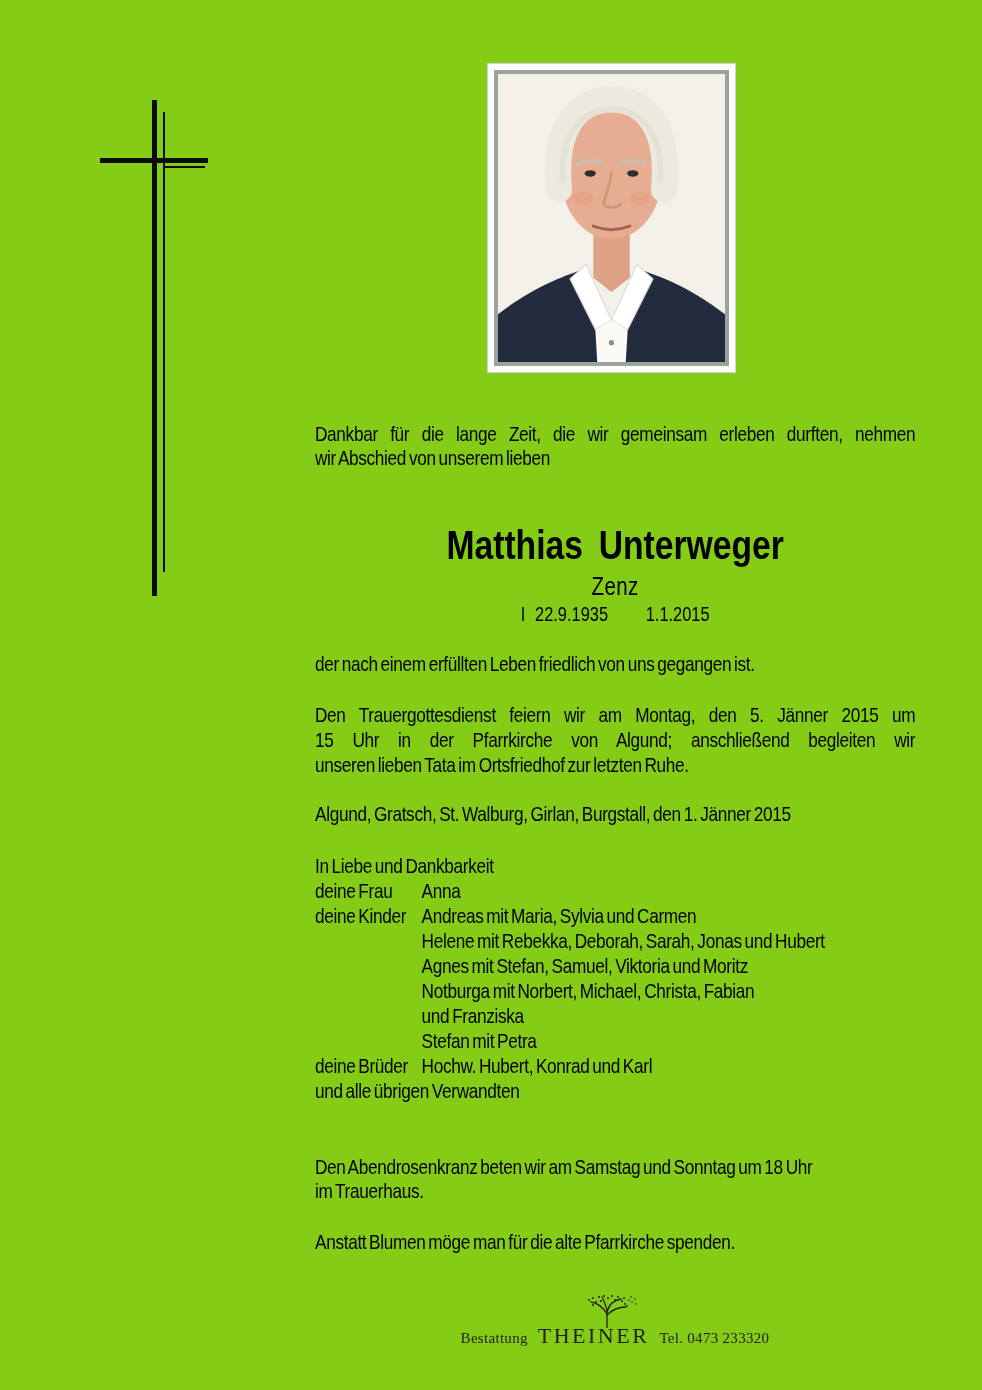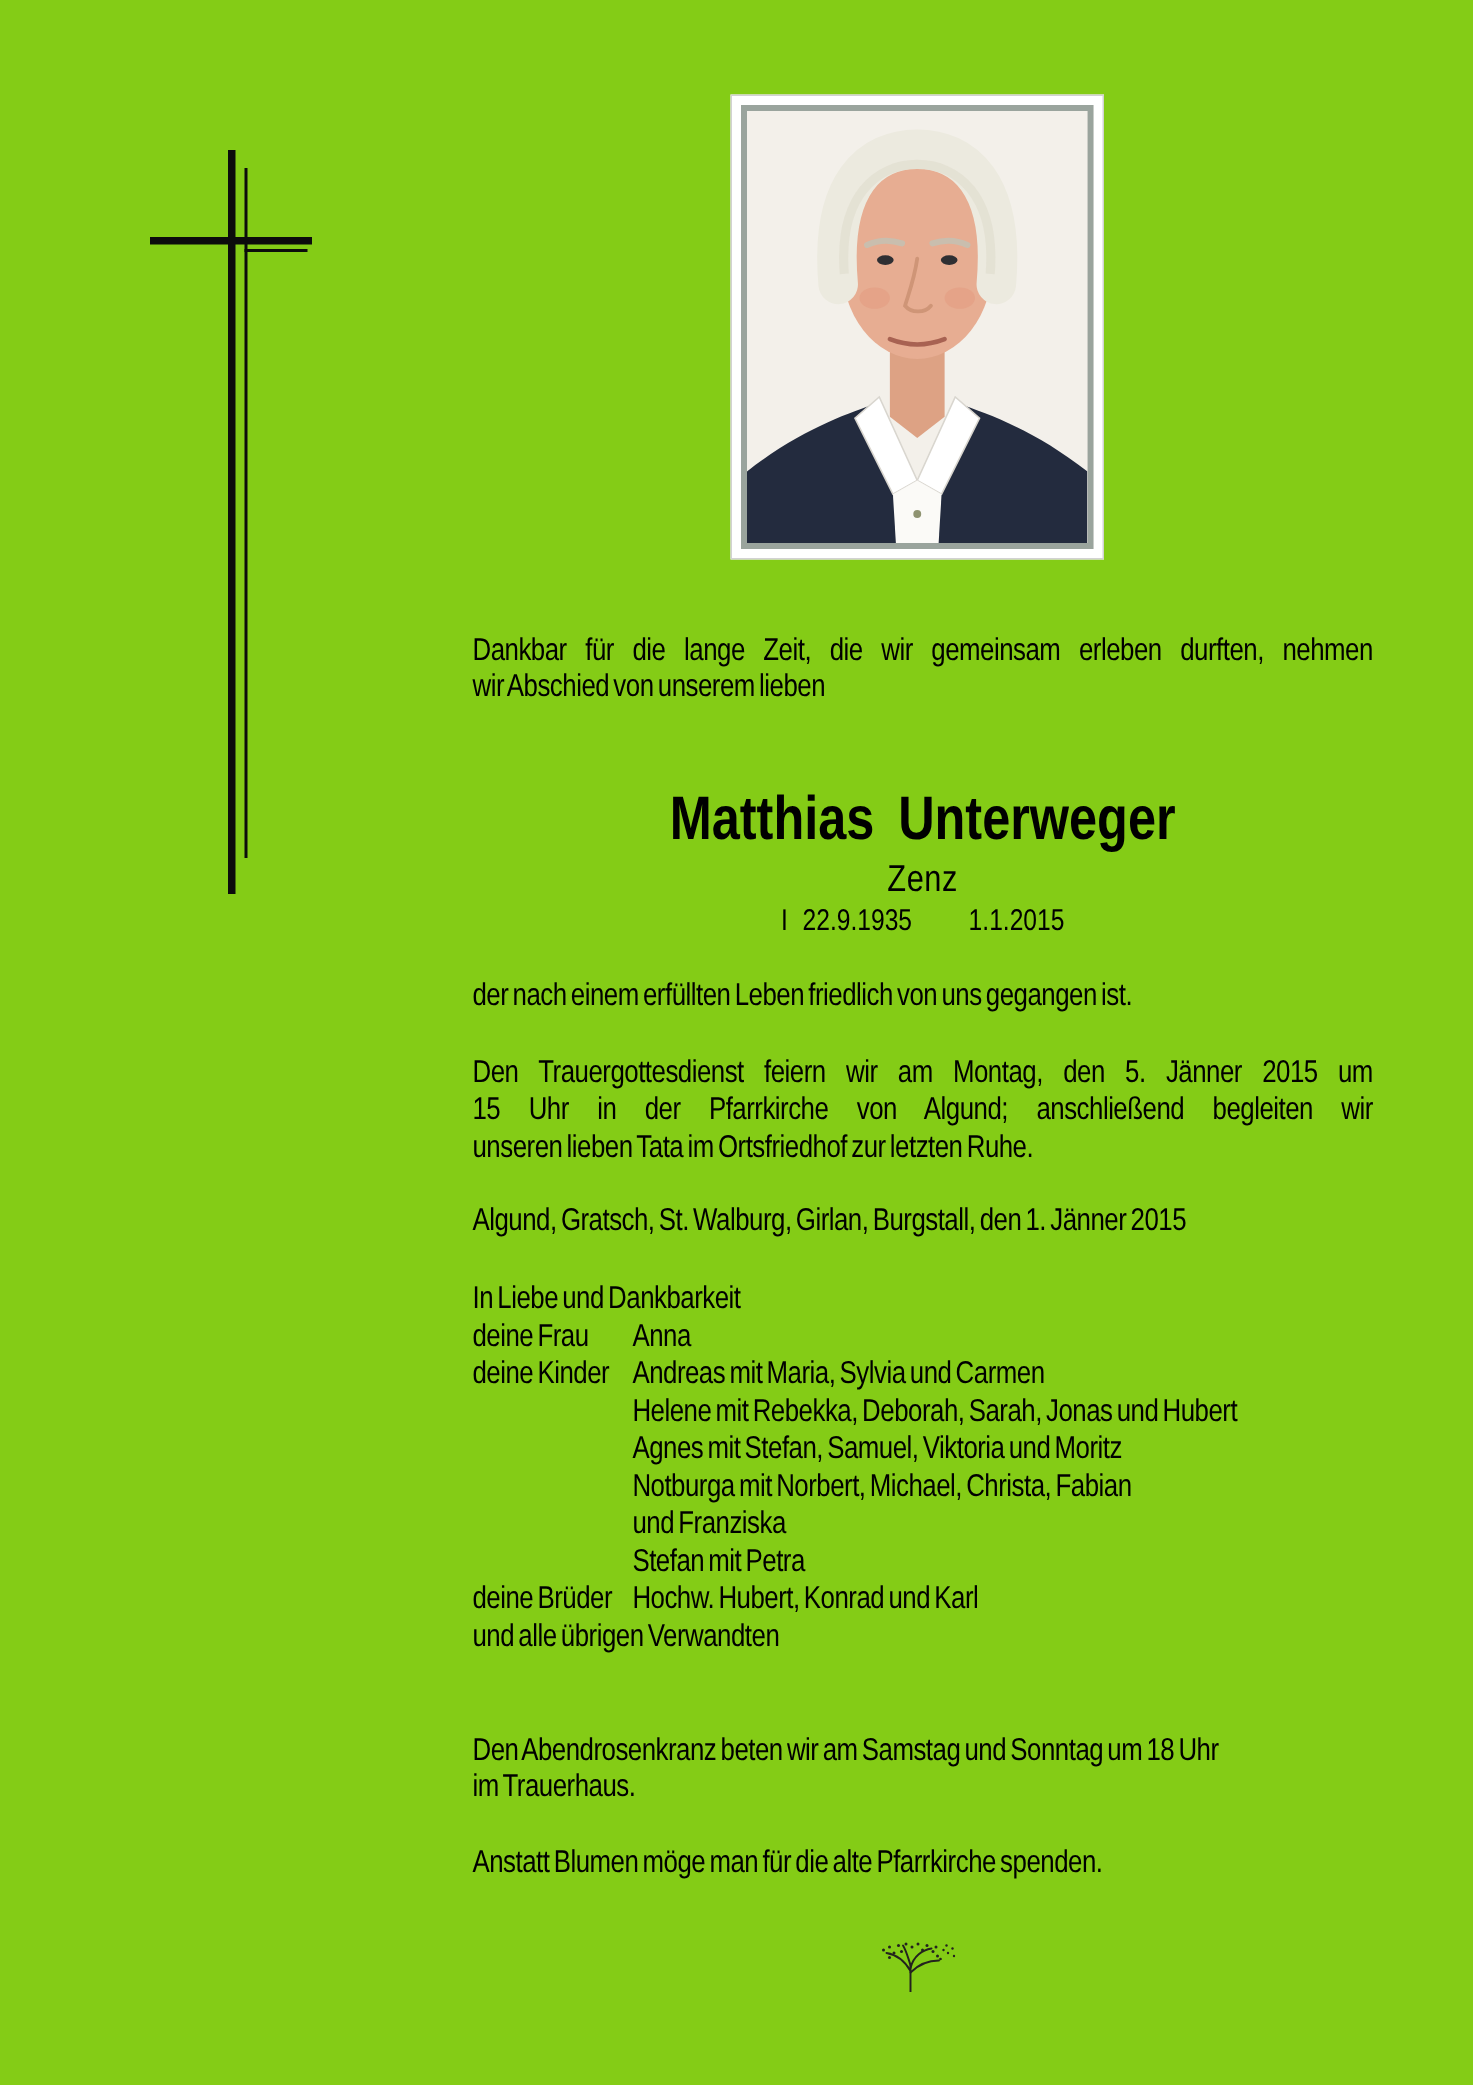--- a/index.html
+++ b/index.html
@@ -190,15 +190,20 @@
         <circle cx="12" cy="11" r="1"></circle>
           <circle cx="44" cy="10" r="1"></circle>
           <circle cx="46" cy="12" r="0.9"></circle>
         <circle cx="48" cy="6" r="0.8"></circle>
           <circle cx="51" cy="8" r="0.8"></circle>
           <circle cx="54" cy="5" r="0.8"></circle>
         <circle cx="50" cy="3" r="0.8"></circle>
           <circle cx="55" cy="10" r="0.8"></circle>
       </g>
     </svg>
+    <div class="footer-line">
+      <span class="footer-prefix">Bestattung</span>
+      <span class="footer-brand">THEINER</span>
+      <span class="footer-phone">Tel. 0473 233320</span>
+    </div>
   </div>
 
 </div>
 
 </body></html>

